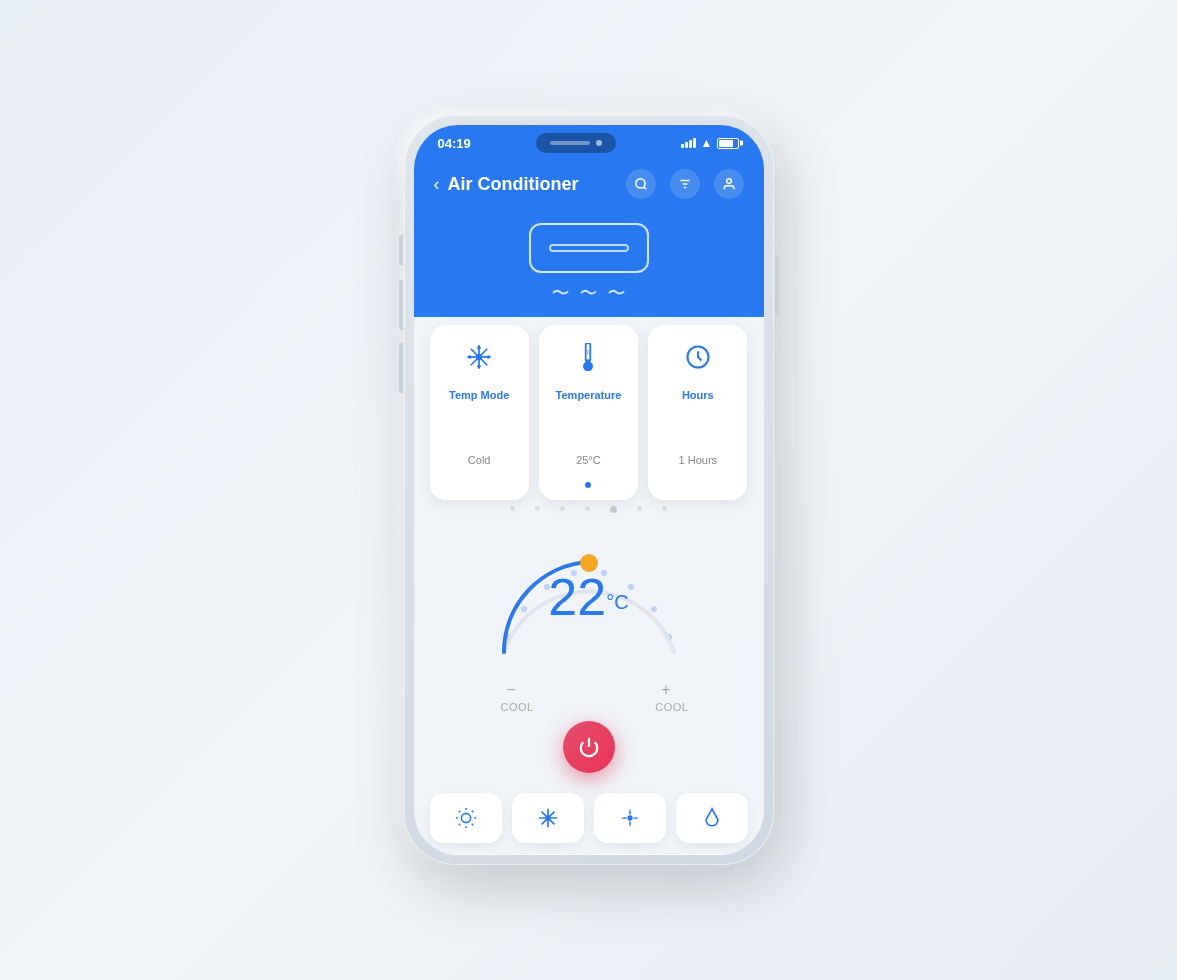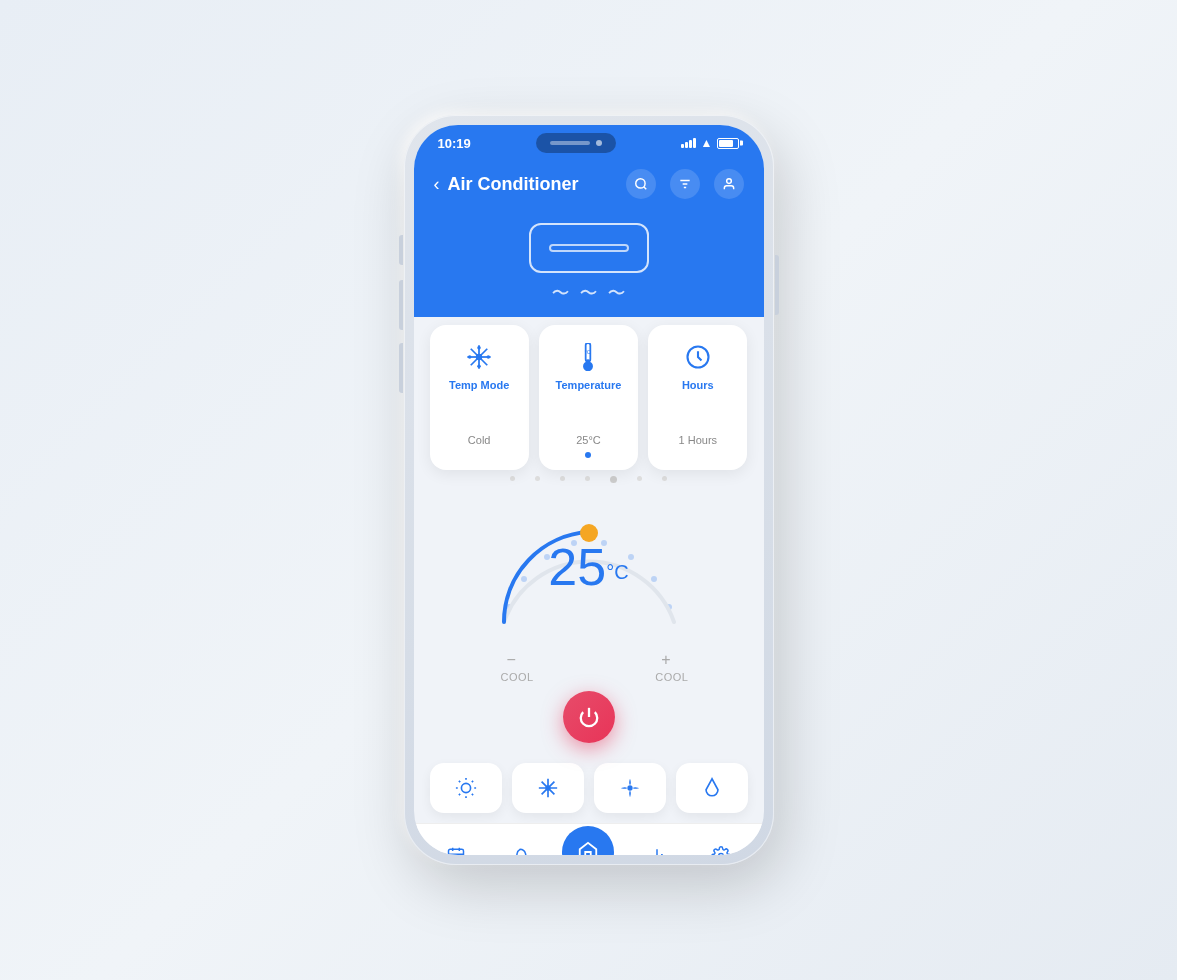--- a/index.html
+++ b/index.html
@@ -196,21 +196,21 @@
       padding-top: 8px;
     }
     .card {
       flex: 1;
       background: white;
       border-radius: 16px;
       padding: 14px 10px 12px;
       display: flex;
       flex-direction: column;
       align-items: center;
-      gap: 4px;
+      gap: 14px;
       box-shadow: 0 4px 15px rgba(0,0,0,0.07);
       cursor: pointer;
     }
     .card-icon {
       width: 36px;
       height: 36px;
       display: flex;
       align-items: center;
       justify-content: center;
       color: #2878f0;
@@ -425,21 +425,21 @@
 <div class="phone-outer">
 
   <div class="phone-btn-right"></div>
   <div class="phone-btn-left-1"></div>
   <div class="phone-btn-left-2"></div>
   <div class="phone-btn-left-3"></div>
 
   <div class="phone-inner">
 
     <div class="status-bar">
-      <span class="status-left">10:19</span>
+      <span class="status-left">04:19</span>
       <div class="status-center">
         <div class="status-notch-bar"></div>
         <div class="status-dot"></div>
       </div>
       <div class="status-right">
         <div class="signal-bars">
           <span style="height:4px"></span>
           <span style="height:6px"></span>
           <span style="height:8px"></span>
           <span style="height:10px"></span>
@@ -567,21 +567,21 @@
             </g>
 
             <path d="M 25 115 A 90 90 0 0 1 195 115" fill="none" stroke="#e0e5ec" stroke-width="4" stroke-linecap="round"></path>
 
             <path d="M 25 115 A 90 90 0 0 1 110 25" fill="none" stroke="#2878f0" stroke-width="4" stroke-linecap="round"></path>
 
             <circle cx="110" cy="26" r="9" fill="#f5a623"></circle>
           </svg>
 
           <div class="temp-display">
-            <span style="font-size:52px; font-weight:300; color:#2878f0;">25</span><span style="font-size:20px; color:#2878f0; vertical-align:super;">°C</span>
+            <span style="font-size:52px; font-weight:300; color:#2878f0;">22</span><span style="font-size:20px; color:#2878f0; vertical-align:super;">°C</span>
           </div>
         </div>
 
         <div class="cool-heat-labels">
           <div class="cool-label">
             <span class="cool-minus">−</span>
             <span class="cool-text">COOL</span>
           </div>
           <div class="cool-label">
             <span class="heat-plus">+</span>

